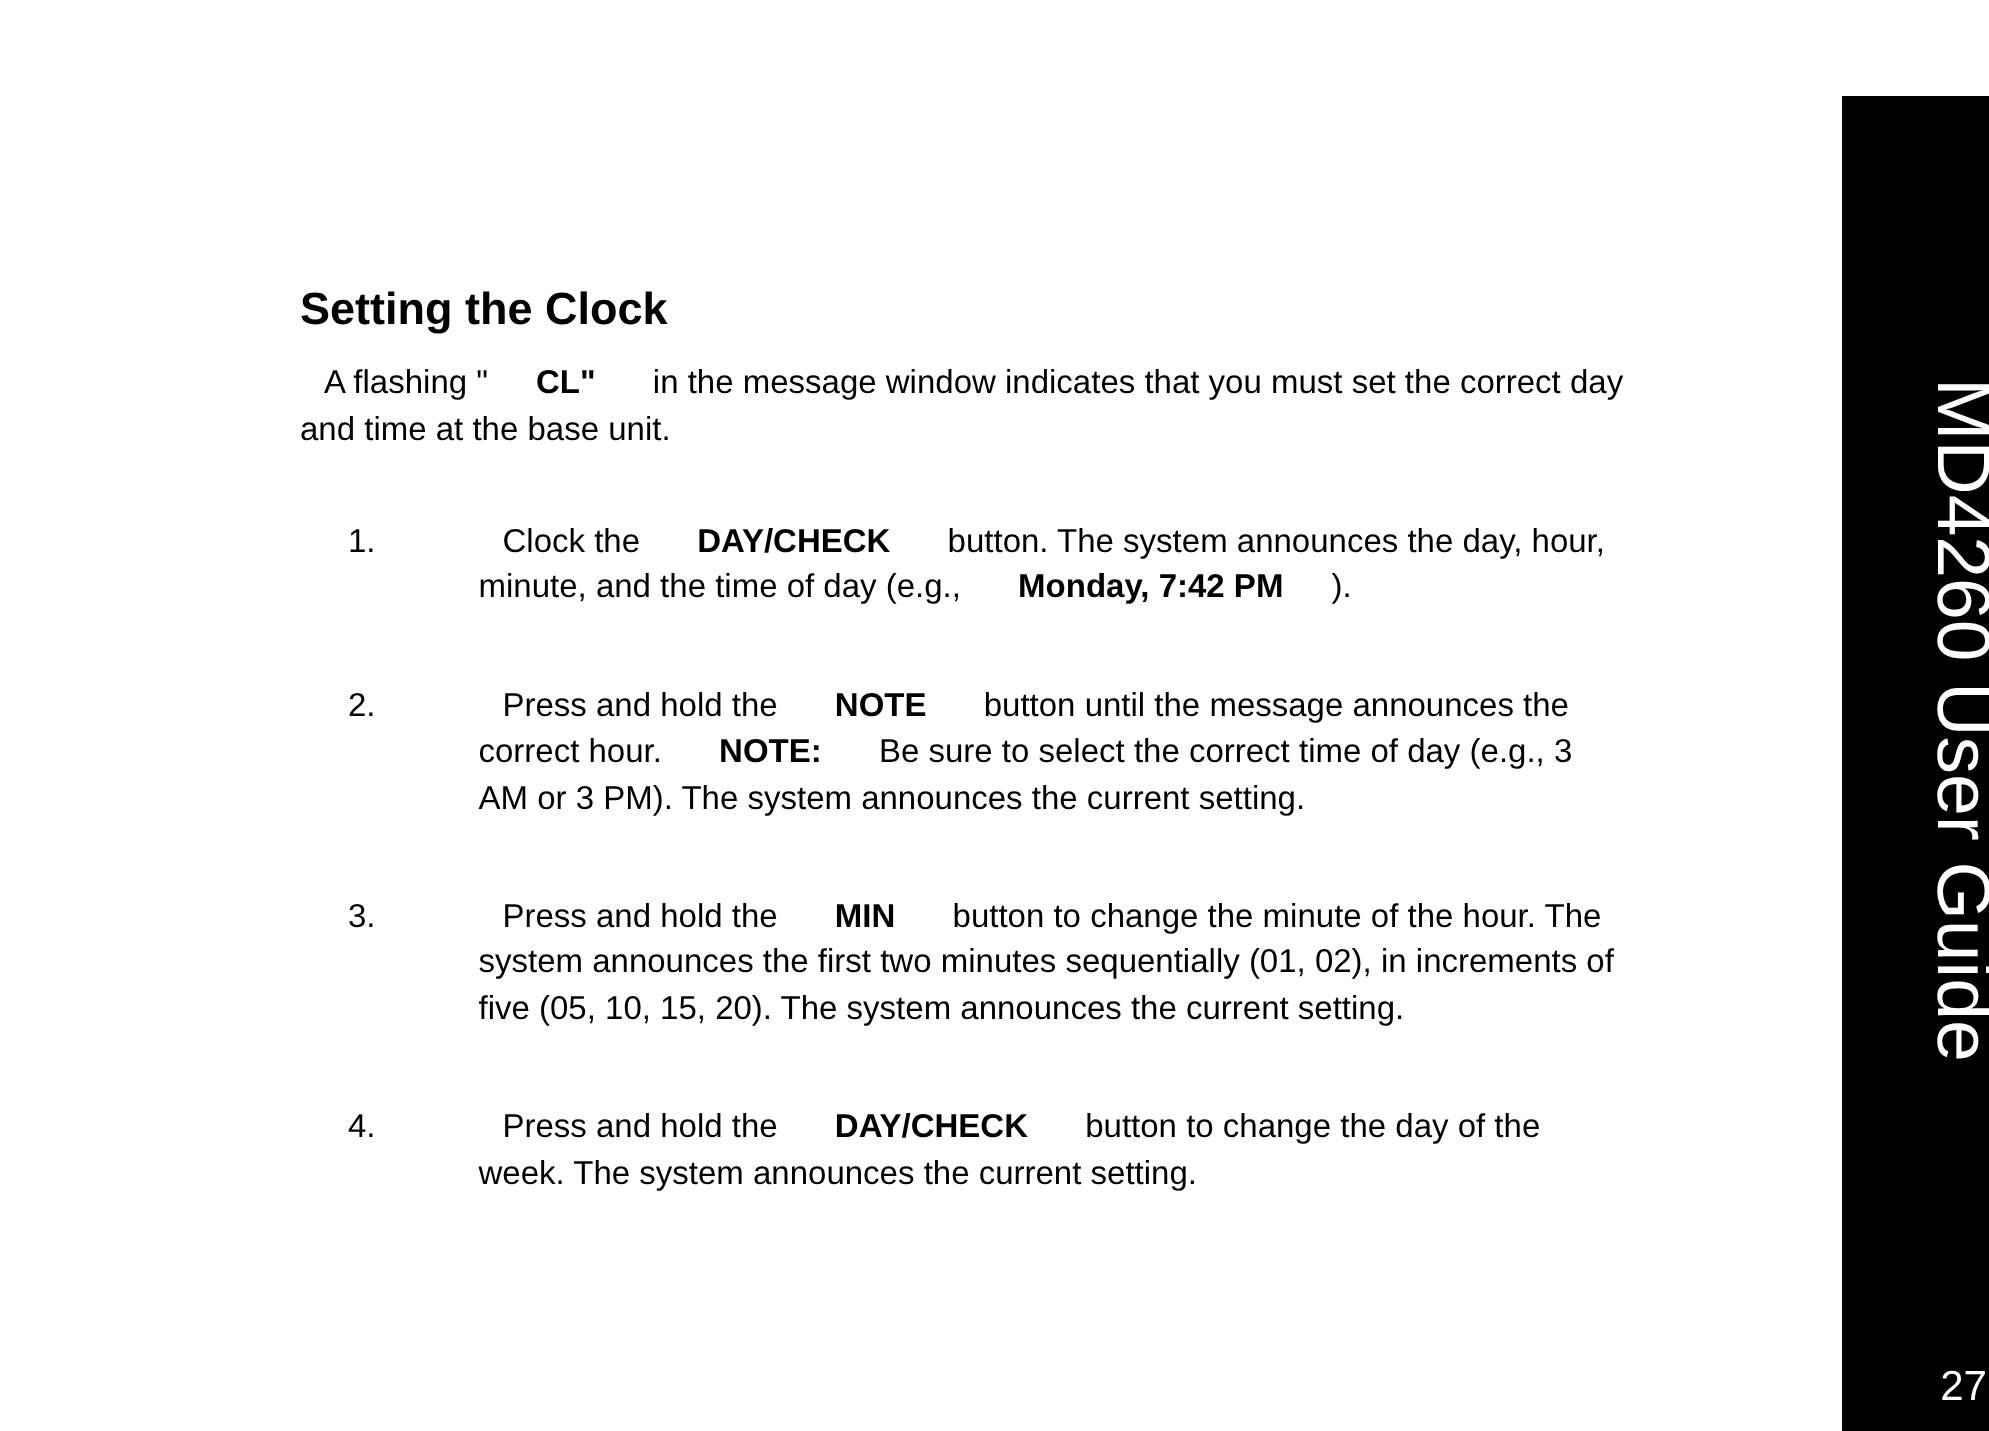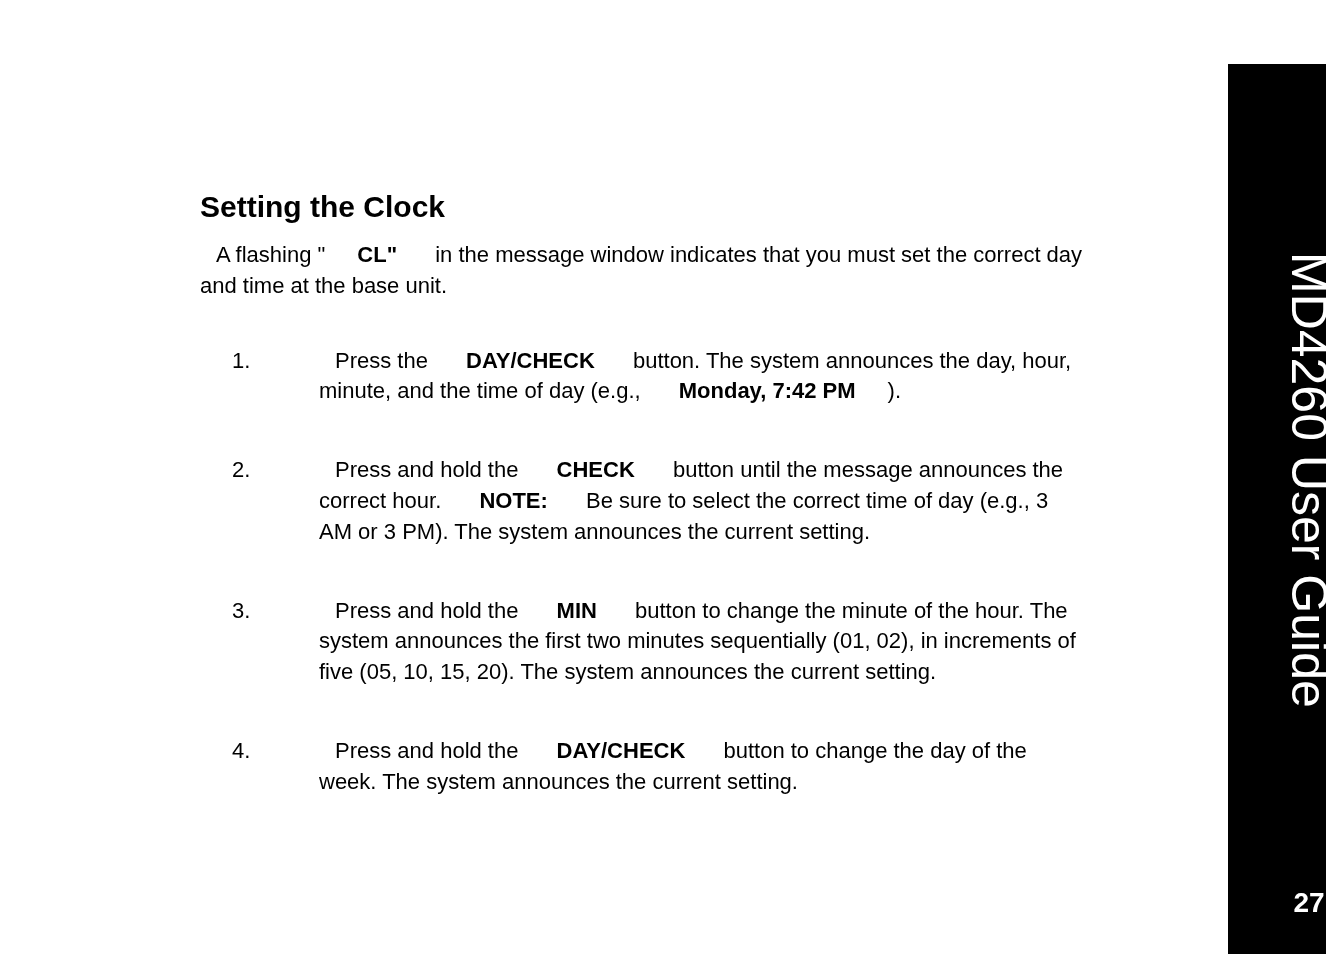--- a/index.html
+++ b/index.html
@@ -25,25 +25,25 @@
     }
     .sidebar {
       width: 130px;
       height: 100%;
       background: #000000;
       color: #ffffff;
       position: relative;
     }
     .page-number {
       position: absolute;
-      bottom: 83px;
+      bottom: 62px;
       left: 50%;
       transform: translateX(-50%);
       font-size: 28px;
-      font-weight: bold;
+      font-weight: normal;
     }
     .section-heading {
       font-size: 30px;
       font-weight: 900;
       margin-bottom: 4px;
       font-family: Arial, Helvetica, sans-serif;
     }
     .intro-paragraph {
       font-size: 22px;
       line-height: 1.4;
@@ -95,25 +95,25 @@
 <div class="page-container">
   <div class="content-area">
     <h1 class="section-heading">Setting the Clock</h1>
     <p class="intro-paragraph">
       <span>A flashing "</span><span class="bold-inline">CL"</span><span> in the message window indicates that you must set the correct day and time at the base unit.</span>
     </p>
     <ol class="numbered-list">
 
     <li class="list-item">
           <div class="list-number">1.</div>
-          <div class="list-content"><span>Press the </span><span class="bold-inline">DAY/CHECK</span><span> button. The system announces the day, hour, minute, and the time of day (e.g., </span><span class="bold-italic-inline">Monday, 7:42 PM</span><span>).</span></div>
+          <div class="list-content"><span>Clock the </span><span class="bold-inline">DAY/CHECK</span><span> button. The system announces the day, hour, minute, and the time of day (e.g., </span><span class="bold-italic-inline">Monday, 7:42 PM</span><span>).</span></div>
         </li>
         <li class="list-item">
           <div class="list-number">2.</div>
-          <div class="list-content"><span>Press and hold the </span><span class="bold-inline">CHECK</span><span> button until the message announces the correct hour. </span><span class="bold-italic-inline">NOTE:</span><span> Be sure to select the correct time of day (e.g., 3 AM or 3 PM). The system announces the current setting.</span></div>
+          <div class="list-content"><span>Press and hold the </span><span class="bold-inline">NOTE</span><span> button until the message announces the correct hour. </span><span class="bold-italic-inline">NOTE:</span><span> Be sure to select the correct time of day (e.g., 3 AM or 3 PM). The system announces the current setting.</span></div>
         </li>
         <li class="list-item">
           <div class="list-number">3.</div>
           <div class="list-content"><span>Press and hold the </span><span class="bold-inline">MIN</span><span> button to change the minute of the hour. The system announces the first two minutes sequentially (01, 02), in increments of five (05, 10, 15, 20). The system announces the current setting.</span></div>
         </li>
         <li class="list-item">
           <div class="list-number">4.</div>
           <div class="list-content"><span>Press and hold the </span><span class="bold-inline">DAY/CHECK</span><span> button to change the day of the week. The system announces the current setting.</span></div>
         </li>
       </ol>

